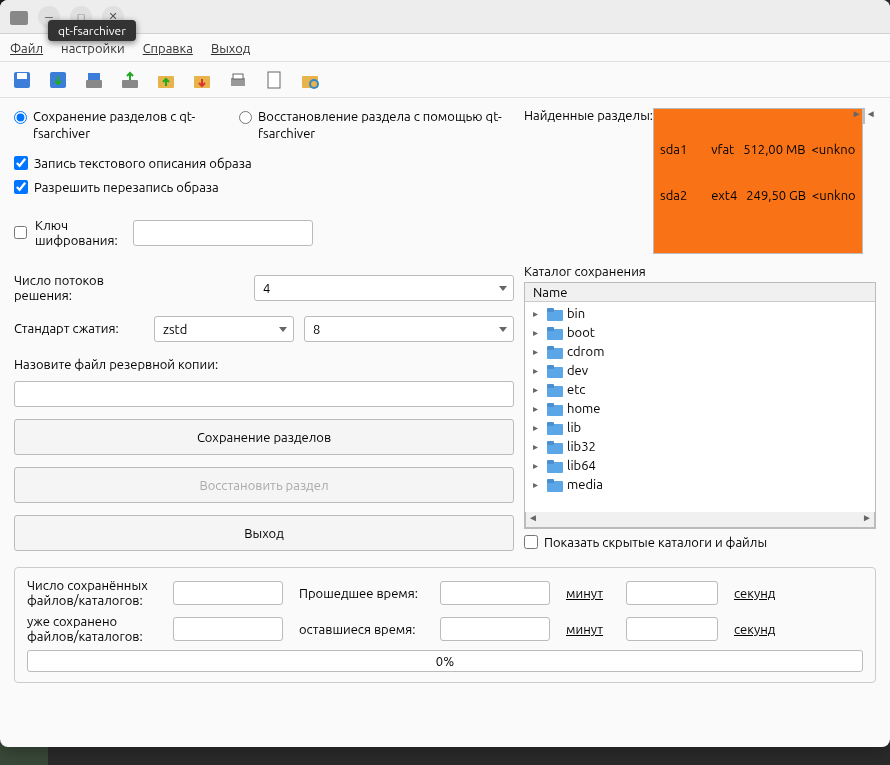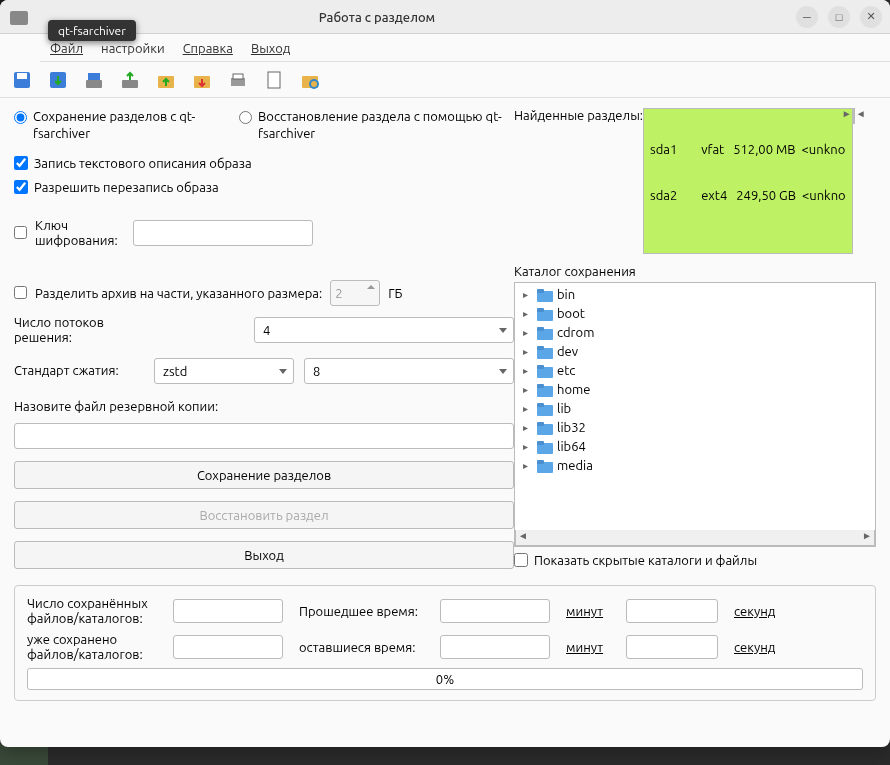--- a/index.html
+++ b/index.html
@@ -16,29 +16,29 @@
 .tooltip { position: absolute; left: 48px; top: 20px; background: #333; color: #fff; padding: 4px 10px; border-radius: 4px; font-size: 12px; box-shadow: 0 2px 6px rgba(0,0,0,0.5); z-index: 20; }
 
 
 .window { position: absolute; left: 0; top: 0; width: 890px; height: 747px; background: #fafafa; border-radius: 8px; box-shadow: 0 4px 20px rgba(0,0,0,0.3); overflow: hidden; display: flex; flex-direction: column; }
 .titlebar { height: 34px; background: #ededed; display: flex; align-items: center; padding: 0 8px; border-bottom: 1px solid #d0d0d0; }
 .titlebar-icon { width: 22px; height: 22px; margin-right: 8px; }
 .titlebar-title { flex: 1; text-align: center; font-weight: 500; color: #333; padding-right: 80px; }
 .win-btns { display: flex; gap: 10px; }
 .win-btn { width: 22px; height: 22px; border-radius: 50%; background: #e0e0e0; display: flex; align-items: center; justify-content: center; cursor: pointer; color: #555; font-size: 11px; }
 
-.menubar { height: 28px; display: flex; align-items: center; padding: 0 10px; gap: 18px; border-bottom: 1px solid #e0e0e0; margin-left: 40px; }
+.menubar { height: 28px; display: flex; align-items: center; padding: 0 10px; gap: 18px; border-bottom: 1px solid #e0e0e0; }
 .menubar span { color: #333; cursor: pointer; }
 .menubar span u { text-decoration: underline; }
 
 .toolbar { height: 36px; display: flex; align-items: center; padding: 0 10px; gap: 12px; border-bottom: 1px solid #e0e0e0; }
 .tb-btn { width: 24px; height: 24px; display: flex; align-items: center; justify-content: center; cursor: pointer; }
 
 .content { flex: 1; display: flex; flex-direction: column; padding: 10px 14px; gap: 6px; overflow: hidden; }
-.top-row { display: flex; }
+.top-row { display: flex; gap: 10px; }
 .left-col { flex: 0 0 500px; display: flex; flex-direction: column; gap: 6px; }
 .right-col { flex: 1; display: flex; flex-direction: column; }
 
 .radio-row { display: flex; gap: 20px; margin-bottom: 6px; }
 .radio-item { display: flex; align-items: flex-start; gap: 6px; }
 .radio-item input { margin-top: 3px; }
 .radio-label { line-height: 1.3; }
 
 .chk-row { display: flex; align-items: center; gap: 6px; margin: 2px 0; }
 .chk-row input { width: 14px; height: 14px; }
@@ -51,26 +51,26 @@
 .spinner::after { content: ''; position: absolute; right: 4px; top: 4px; width: 0; height: 0; border-left: 4px solid transparent; border-right: 4px solid transparent; border-bottom: 4px solid #999; }
 
 .form-row { display: flex; align-items: center; gap: 10px; margin: 3px 0; }
 .form-label { width: 130px; line-height: 1.2; }
 .combo { height: 26px; border: 1px solid #bbb; border-radius: 3px; background: #fff; padding: 0 22px 0 8px; display: flex; align-items: center; position: relative; cursor: pointer; min-width: 70px; }
 .combo::after { content: ''; position: absolute; right: 6px; top: 10px; width: 0; height: 0; border-left: 4px solid transparent; border-right: 4px solid transparent; border-top: 5px solid #666; }
 .combo.wide { flex: 1; }
 
 .text-input { width: 100%; height: 26px; border: 1px solid #bbb; border-radius: 3px; background: #fff; padding: 0 6px; margin-top: 4px; }
 
-.big-btn { width: 100%; height: 28px; border: 1px solid #bbb; border-radius: 3px; background: #f5f5f5; margin-top: 6px; cursor: pointer; text-align: center; line-height: 26px; }
+.big-btn { width: 100%; height: 36px; border: 1px solid #bbb; border-radius: 3px; background: #f5f5f5; margin-top: 6px; cursor: pointer; text-align: center; line-height: 26px; }
 .big-btn.disabled { color: #aaa; cursor: default; }
 
 .partitions { display: flex; flex-direction: row; }
 .part-label { margin-bottom: 4px; }
-.part-list { border: 1px solid #bbb; background: #bef264; height: 146px; font-family: monospace; font-size: 13px; padding: 2px; overflow: hidden; position: relative; white-space: pre; }
+.part-list { border: 1px solid #bbb; background: #f97316; height: 146px; font-family: monospace; font-size: 13px; padding: 2px; overflow: hidden; position: relative; white-space: pre; }
 .part-row { padding: 1px 4px; }
 .hscroll { height: 16px; border: 1px solid #bbb; border-top: none; background: #f0f0f0; position: relative; }
 .hscroll::before { content: '◄'; position: absolute; left: 2px; top: 0px; font-size: 10px; color: #666; }
 .hscroll::after { content: '►'; position: absolute; right: 2px; top: 0px; font-size: 10px; color: #666; }
 
 .catalog-label { margin: 10px 0 4px; }
 .tree-box { border: 1px solid #bbb; background: #fff; flex: 1; display: flex; flex-direction: column; }
 .tree-header { background: #f0f0f0; border-bottom: 1px solid #ccc; padding: 2px 8px; font-weight: normal; }
 .tree-body { flex: 1; overflow-y: auto; padding: 2px 4px; }
 .tree-item { display: flex; align-items: center; gap: 4px; padding: 0px 4px; cursor: pointer; line-height: 19px; }
@@ -178,21 +178,20 @@
   </div>
 </div>
 
 <div class="tooltip">qt-fsarchiver</div>
 
 <div class="window">
   <div class="titlebar">
     <svg class="titlebar-icon" width="22" height="22">
         <rect x="2" y="5" width="18" height="14" rx="2" fill="#888"></rect>
       </svg>
-    <div class="titlebar-title">Работа с разделом</div>
     <div class="win-btns">
       <div class="win-btn">─</div>
       <div class="win-btn">□</div>
       <div class="win-btn">✕</div>
     </div>
   </div>
 
   <div class="menubar">
     <span><u>Файл</u></span>
     <span>настройки</span>
@@ -277,26 +276,20 @@
         <label class="chk-row">
           <input type="checkbox" checked="" style="">
           <span>Разрешить перезапись образа</span>
         </label>
         <div class="enc-row">
           <input type="checkbox" style="">
           <span style="width:90px;line-height:1.15">Ключ шифрования:</span>
           <input class="enc-input" style="">
         </div>
 
-        <div class="split-row">
-          <input type="checkbox" style="">
-          <span>Разделить архив на части, указанного размера:</span>
-          <div class="spinner">2</div>
-          <span>ГБ</span>
-        </div>
 
         <div class="form-row">
           <div class="form-label">Число потоков решения:</div>
           <div style="width:90px"></div>
           <div class="combo wide">4</div>
         </div>
         <div class="form-row">
           <div class="form-label">Стандарт сжатия:</div>
           <div class="combo" style="width:140px">zstd</div>
           <div class="combo wide">8</div>
@@ -315,20 +308,21 @@
           <div class="part-label">Найденные разделы:</div>
           <div class="part-list">
             <div class="part-row"><span>sda1</span>        <span>vfat</span>   <span>512,00 MB</span>  <span>&lt;unkno</span></div>
             <div class="part-row"><span>sda2</span>        <span>ext4</span>   <span>249,50 GB</span>  <span>&lt;unkno</span></div>
           </div>
           <div class="hscroll"></div>
         </div>
 
         <div class="catalog-label">Каталог сохранения</div>
         <div class="tree-box">
+          <div class="tree-header">Name</div>
           <div class="tree-body" id="tree-body">
               <div class="tree-item">
                 <span class="tree-arrow">▸</span>
                 <svg class="tree-folder" width="16" height="14">
                   <rect x="0" y="3" width="16" height="11" rx="1" fill="#5aa6e6"></rect>
                   <rect x="0" y="1" width="7" height="4" rx="1" fill="#4a90d0"></rect>
                 </svg>
                 <span>bin</span>
               </div>
               <div class="tree-item">

